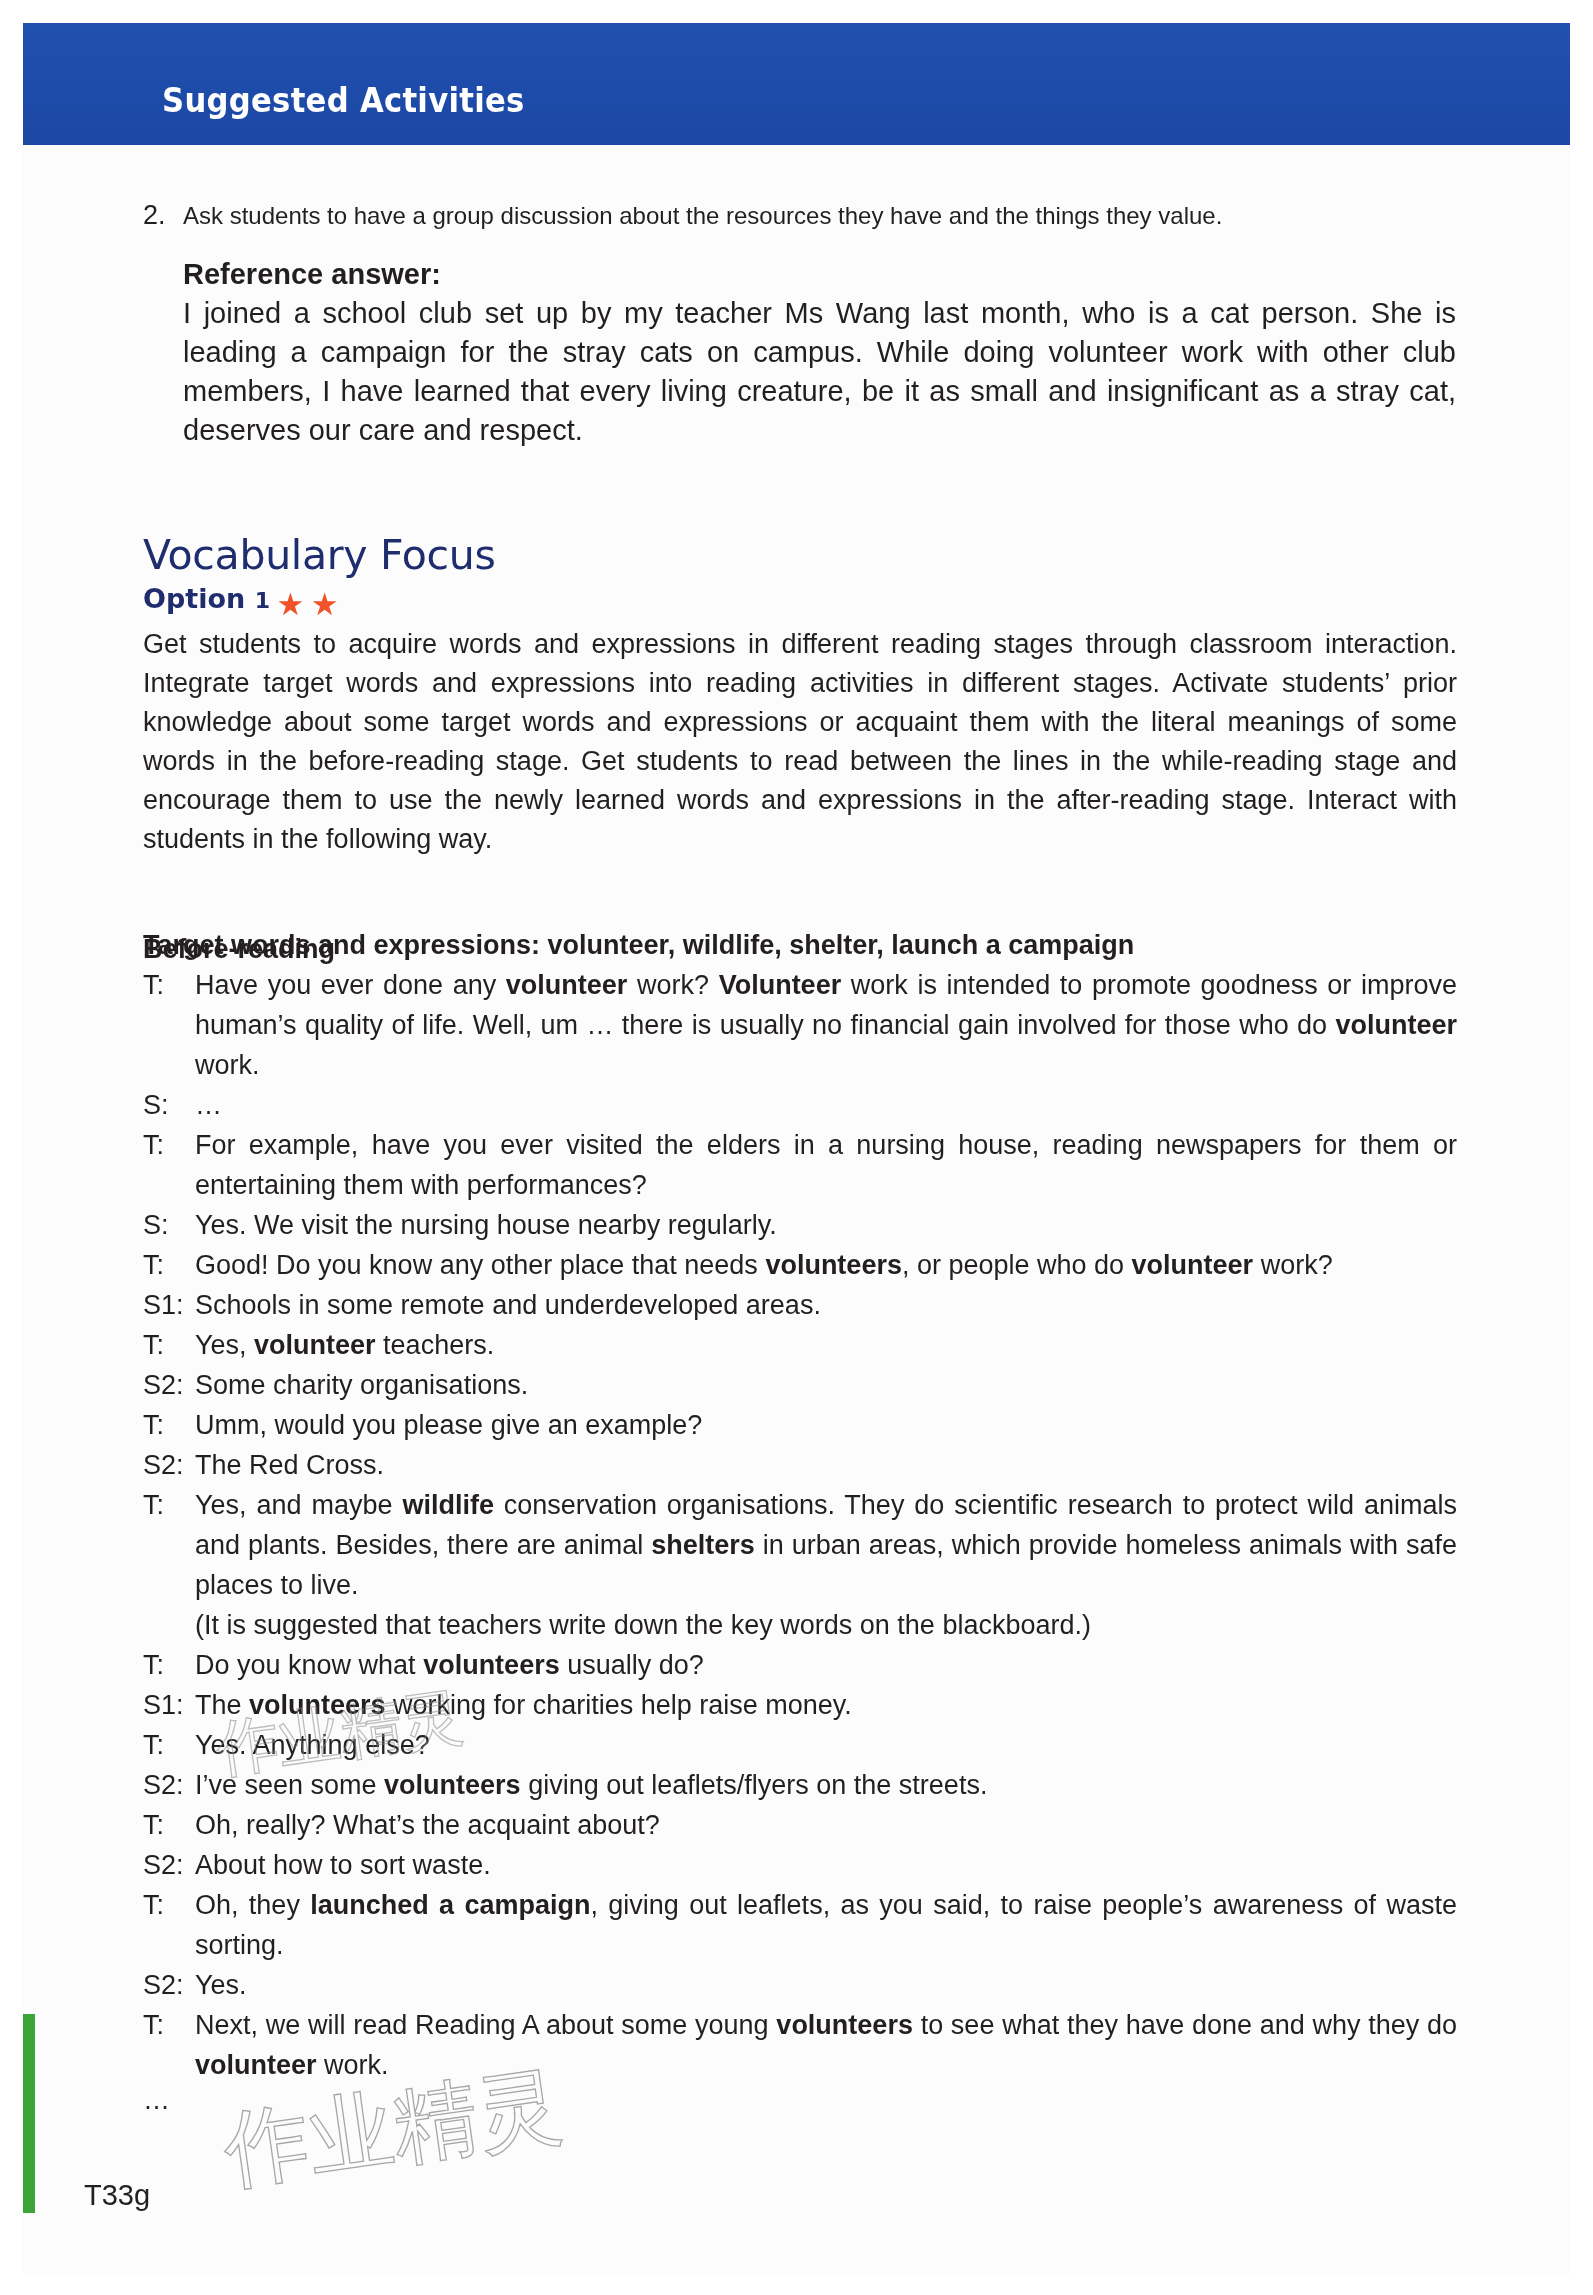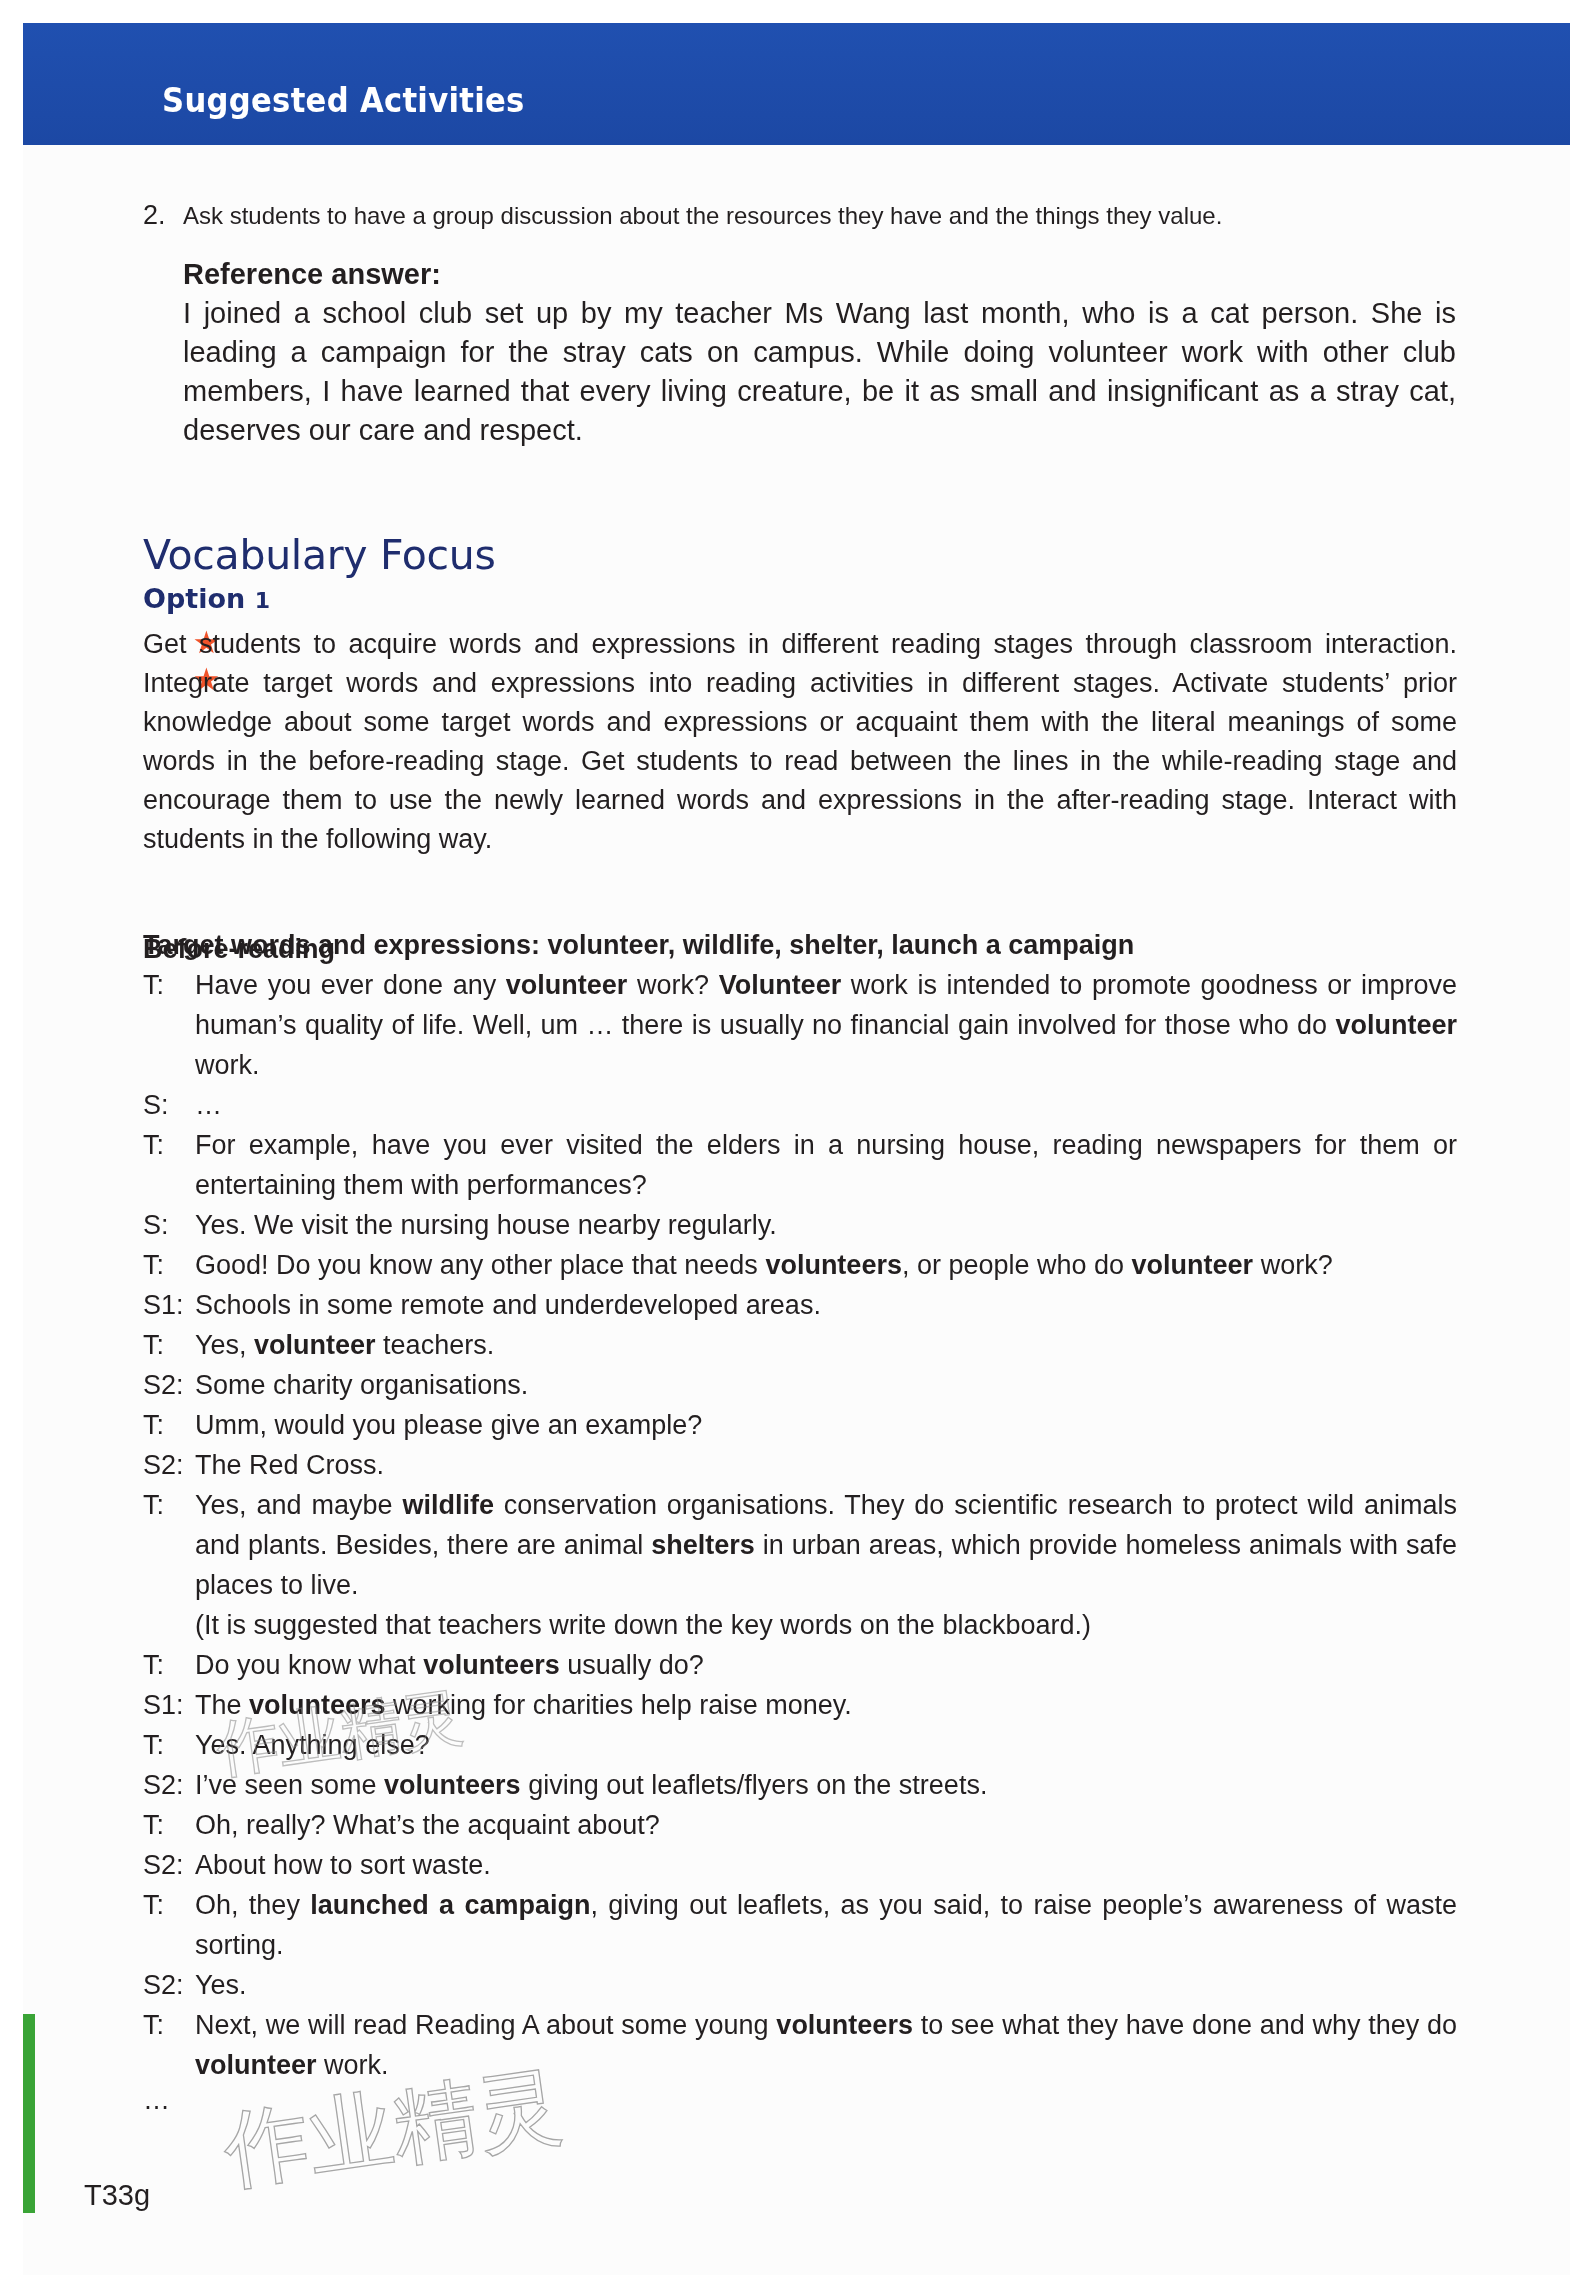--- a/index.html
+++ b/index.html
@@ -51,21 +51,21 @@
       color: #1f2d6e;
       font-weight: normal;
       letter-spacing: -0.3px;
     }
     .option-line {
       position: absolute; left: 143px; top: 579px;
       font-family: "DejaVu Sans", sans-serif;
       font-weight: bold;
       font-size: 27px; line-height: 39px;
       color: #1f2d6e;
-      display: flex; align-items: center; gap: 6.5px; flex-direction: column;
+      display: flex; align-items: flex-end; gap: 6.5px;
     }
     .option-label { }
     .option-num { font-size: 22px; }
     .star { color: #f0532a; font-size: 31px; line-height: 31px; }
 
     .intro-para {
       position: absolute; left: 143px; top: 625px;
       width: 1314px;
       font-size: 27px; line-height: 39px;
       text-align: justify;

